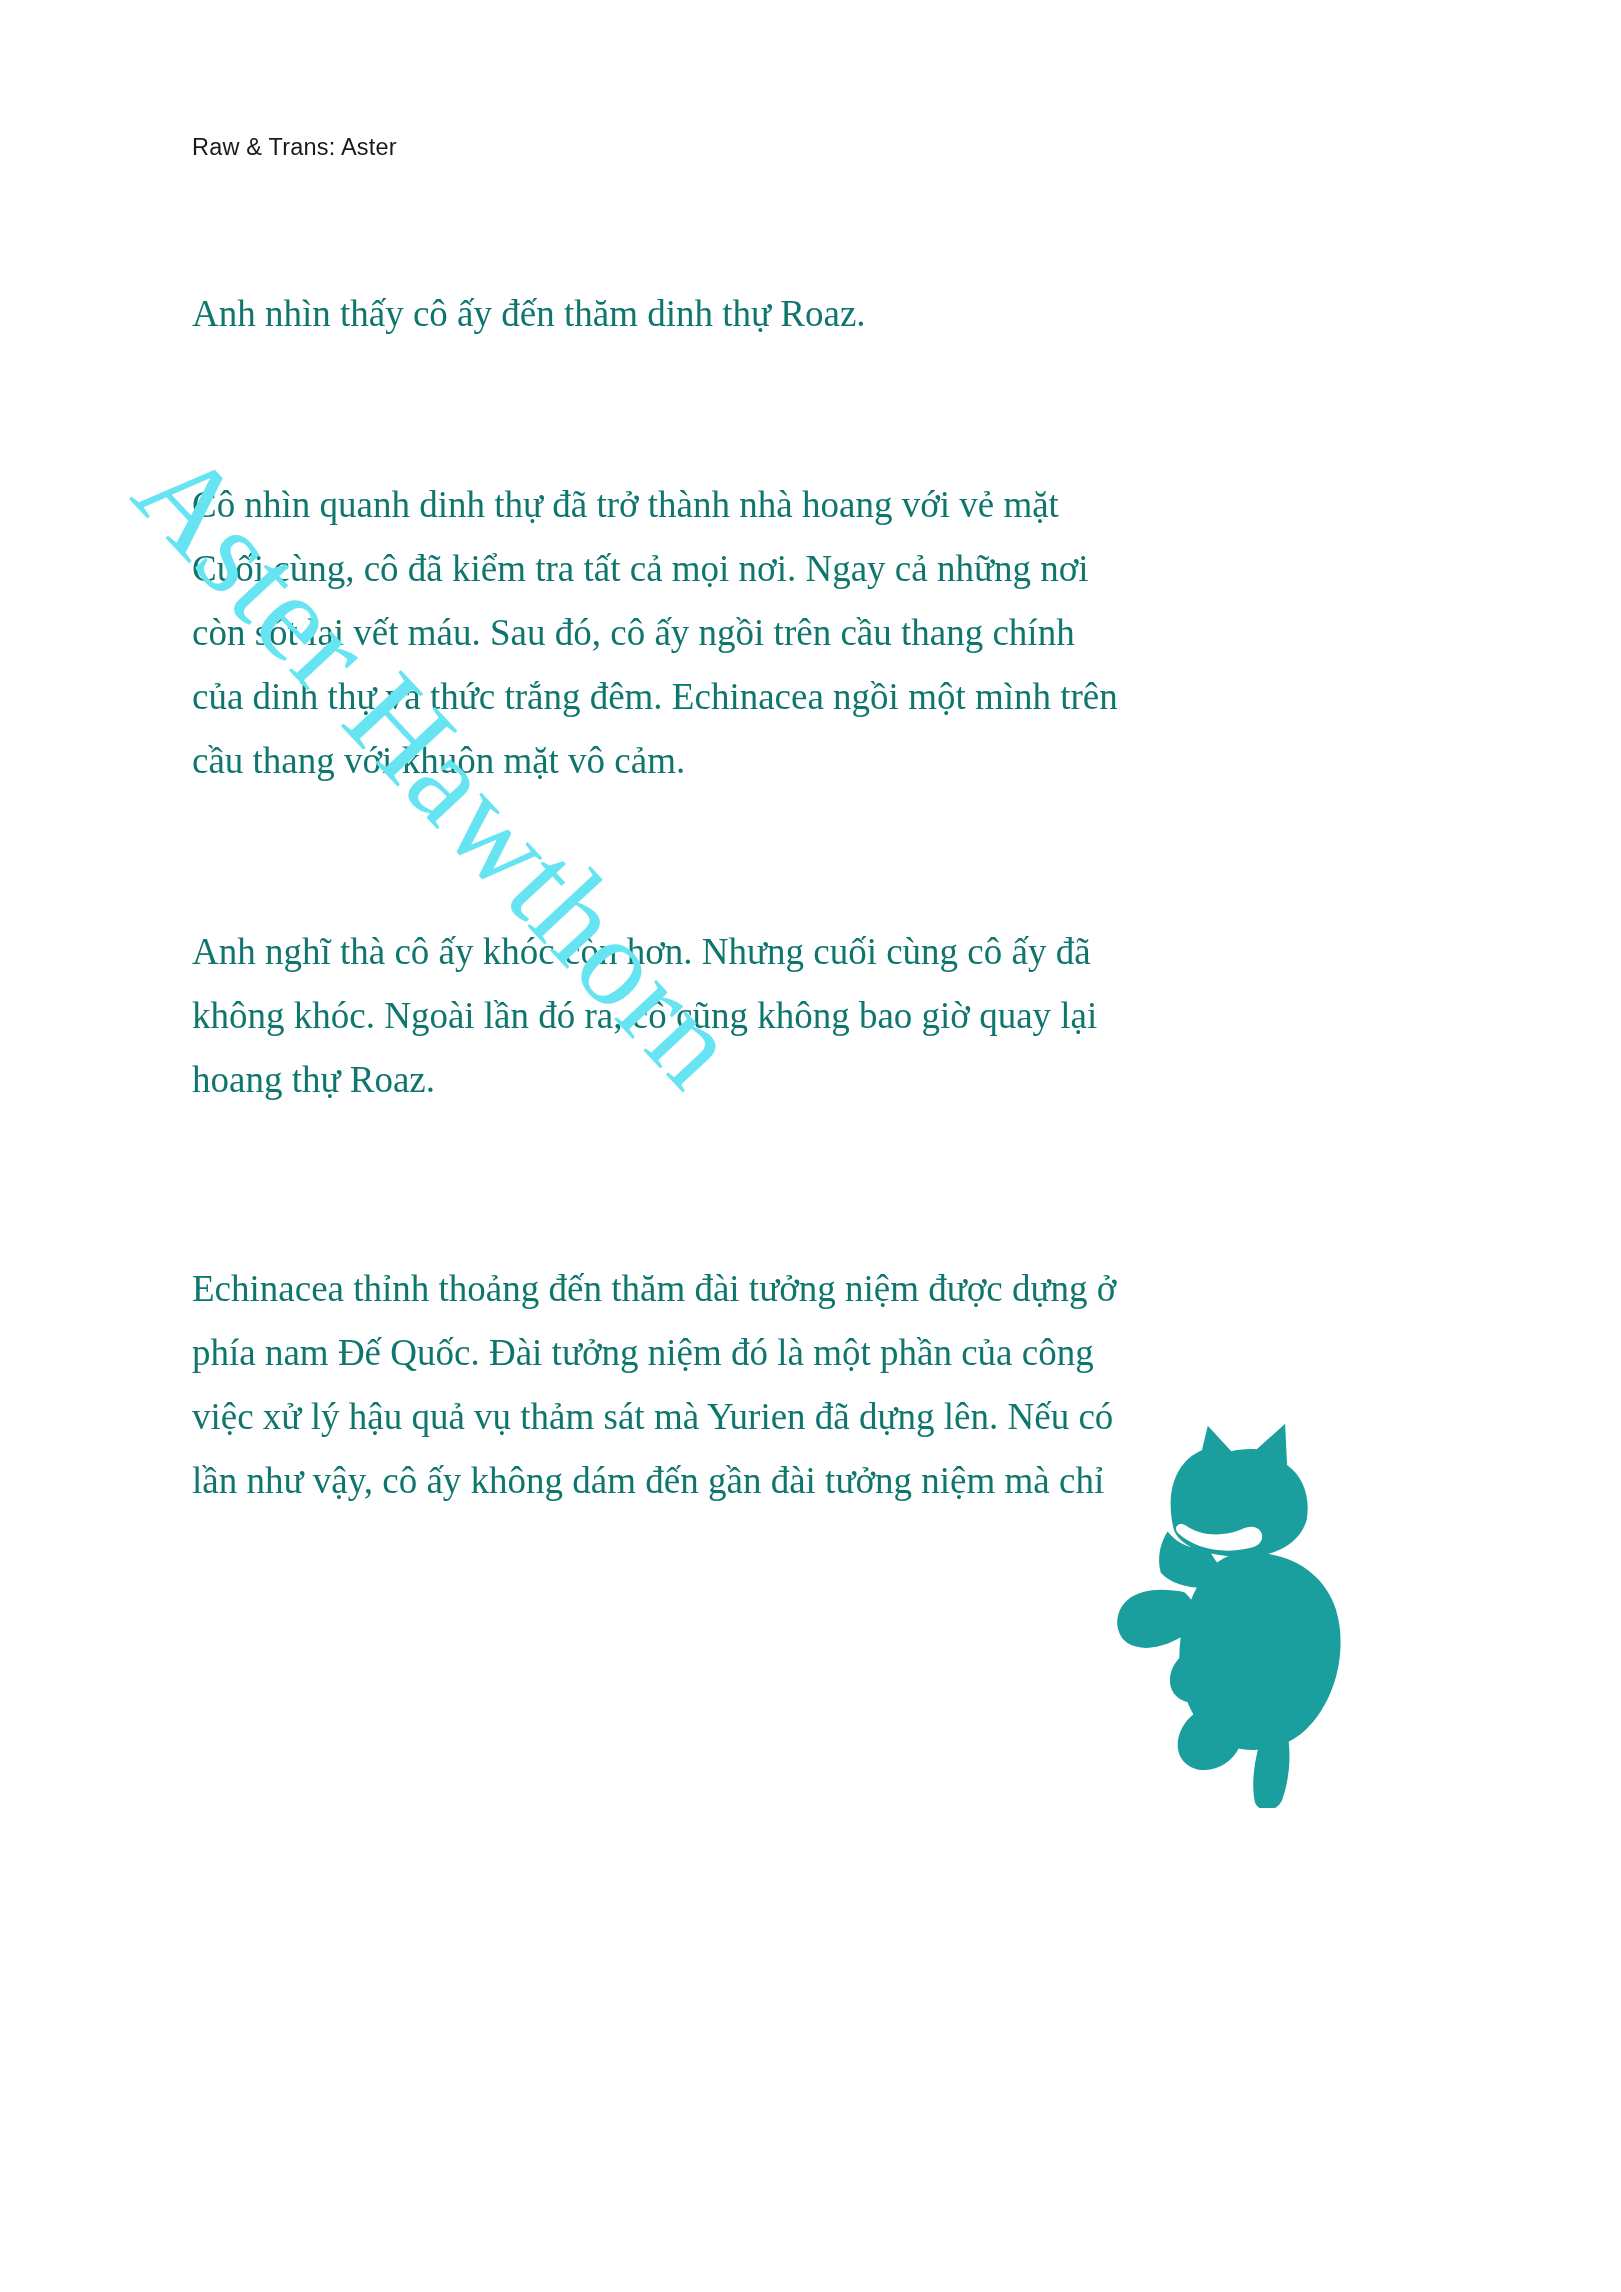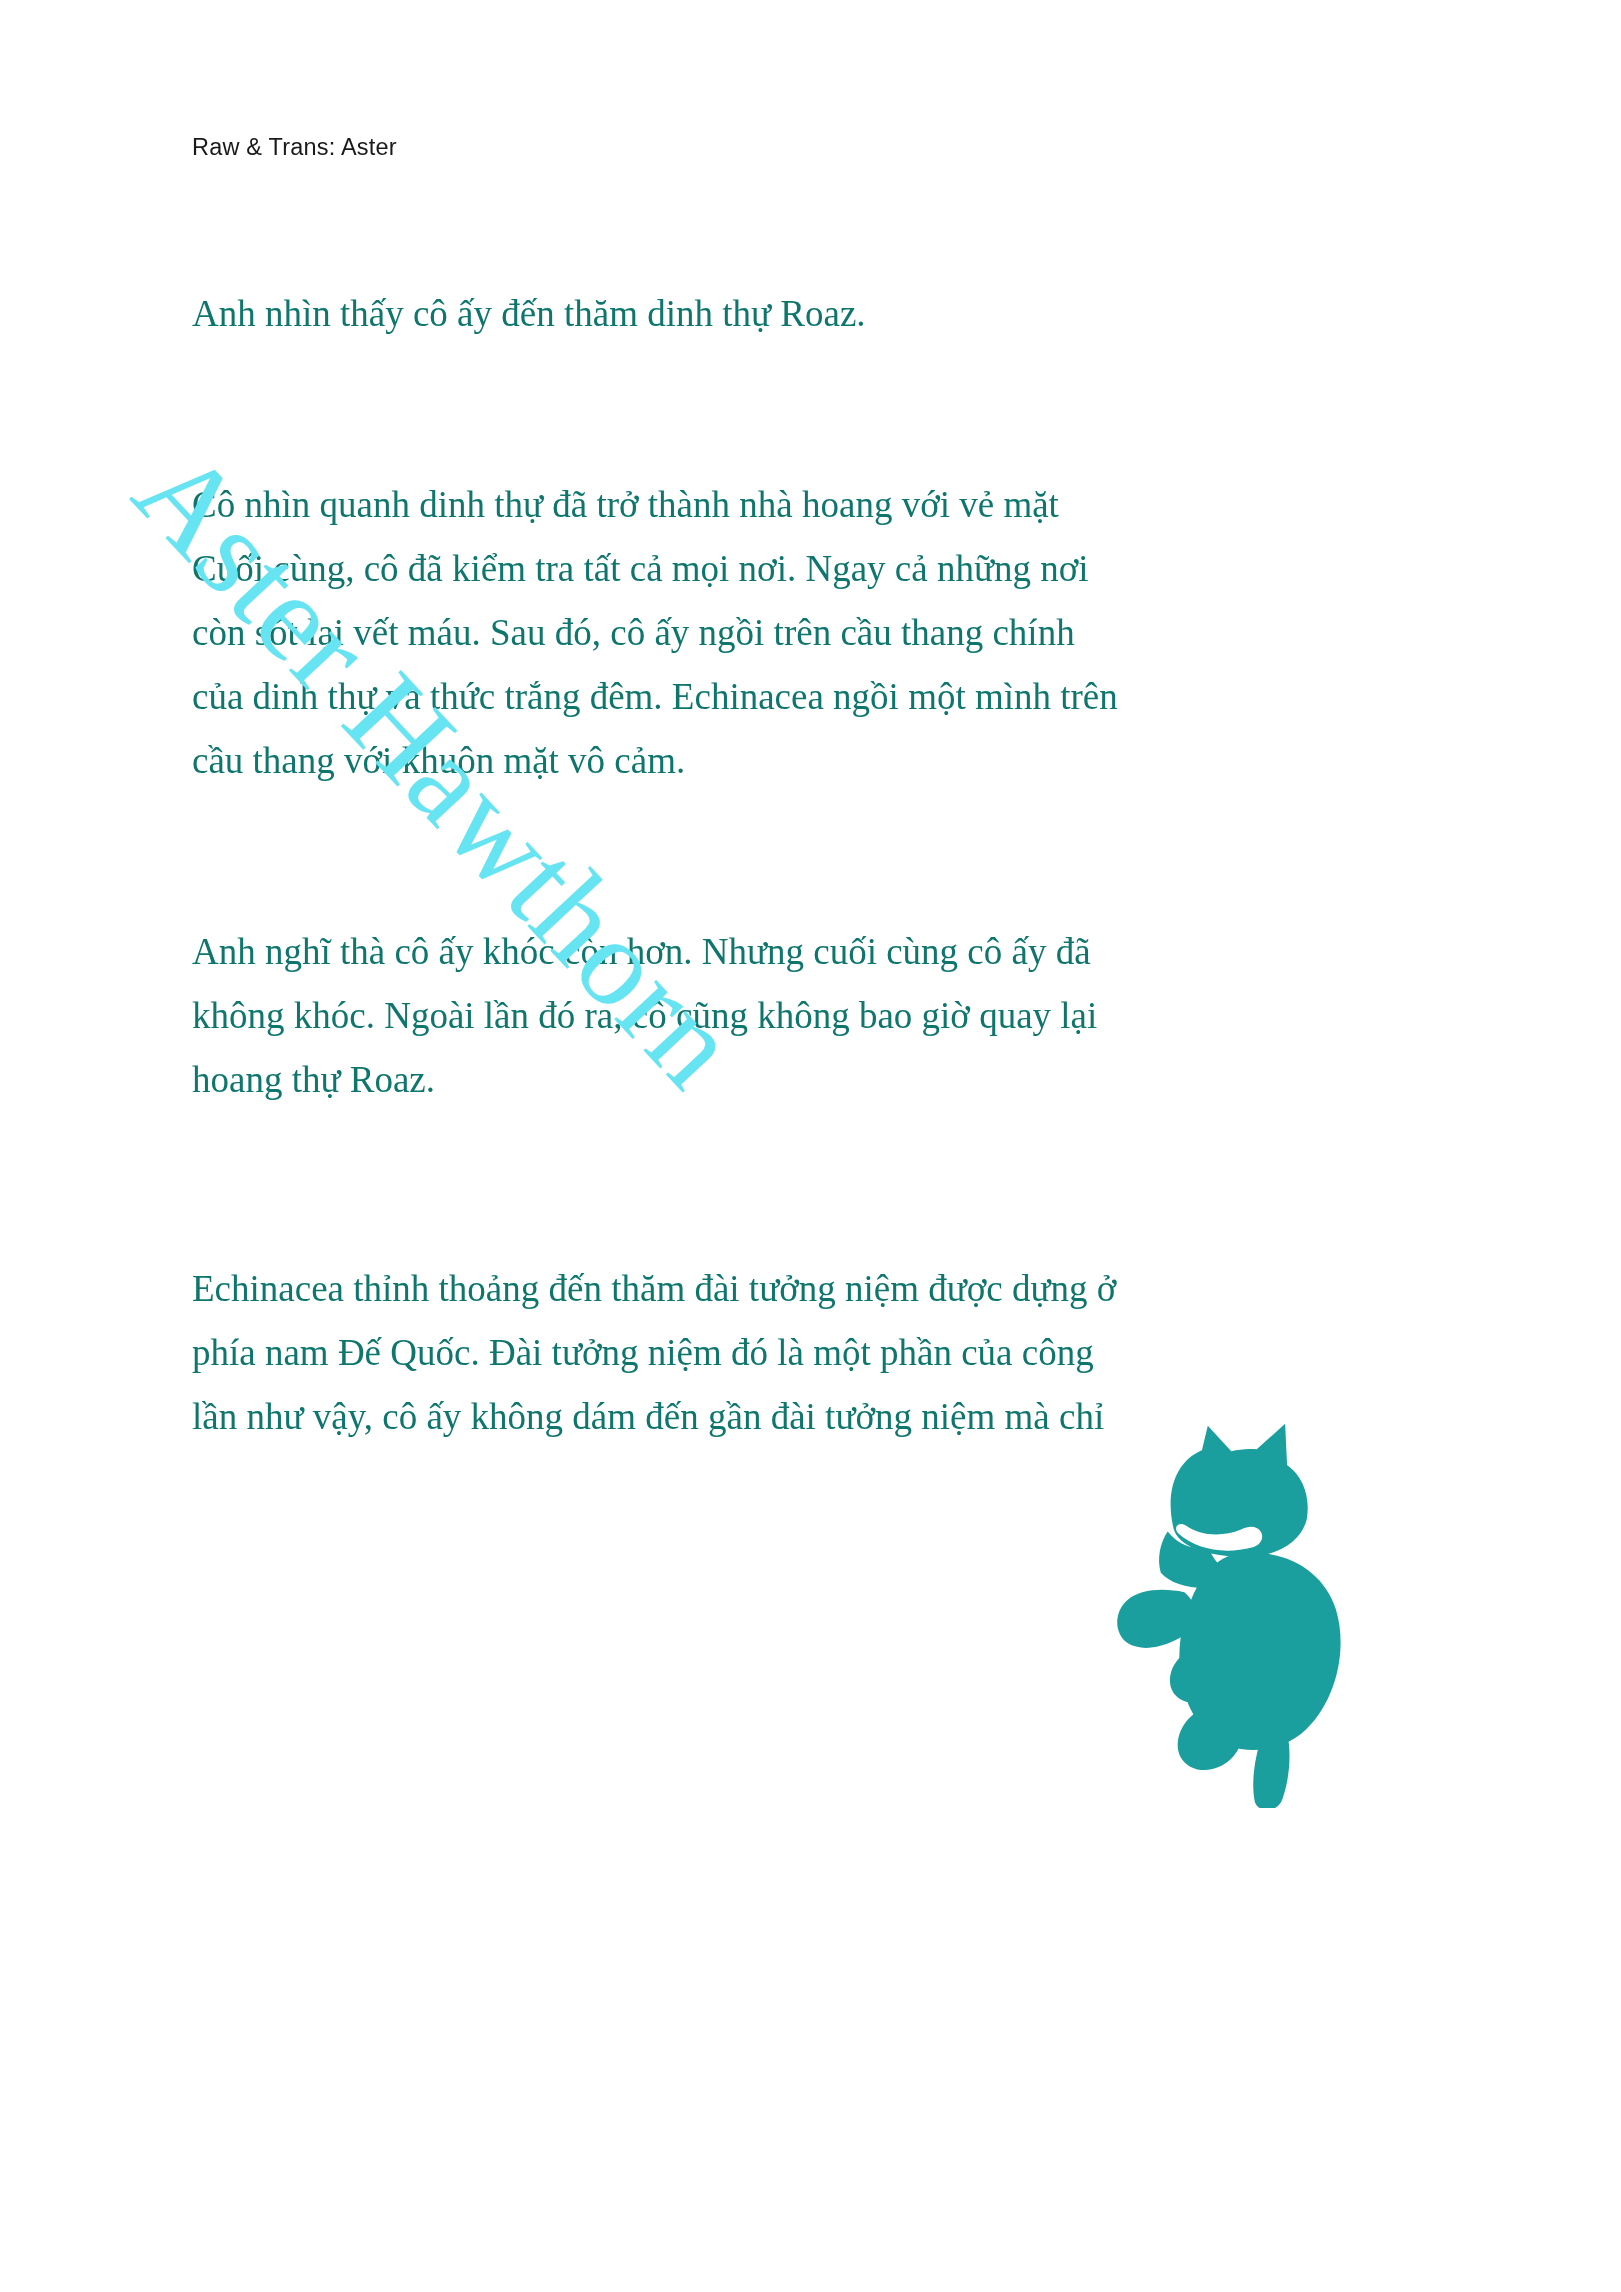--- a/index.html
+++ b/index.html
@@ -112,20 +112,21 @@
       <span class="ln">Anh nghĩ thà cô ấy khóc còn hơn. Nhưng cuối cùng cô ấy đã</span>
       <span class="ln">không khóc. Ngoài lần đó ra, cô cũng không bao giờ quay lại</span>
       <span class="ln">hoang thự Roaz.</span>
     </p>
 
     <div class="para-gap-3"></div>
 
     <p class="para">
       <span class="ln">Echinacea thỉnh thoảng đến thăm đài tưởng niệm được dựng ở</span>
       <span class="ln">phía nam Đế Quốc. Đài tưởng niệm đó là một phần của công</span>
+      <span class="ln">việc xử lý hậu quả vụ thảm sát mà Yurien đã dựng lên. Nếu có</span>
       <span class="ln">lần như vậy, cô ấy không dám đến gần đài tưởng niệm mà chỉ</span>
     </p>
 
   </div>
 
   <div class="watermark">Aster Hawthorn</div>
 
   <div class="cat-logo">
     <svg viewBox="0 0 330 420" xmlns="http://www.w3.org/2000/svg" aria-hidden="true">
       <g fill="#1a9e9e">

